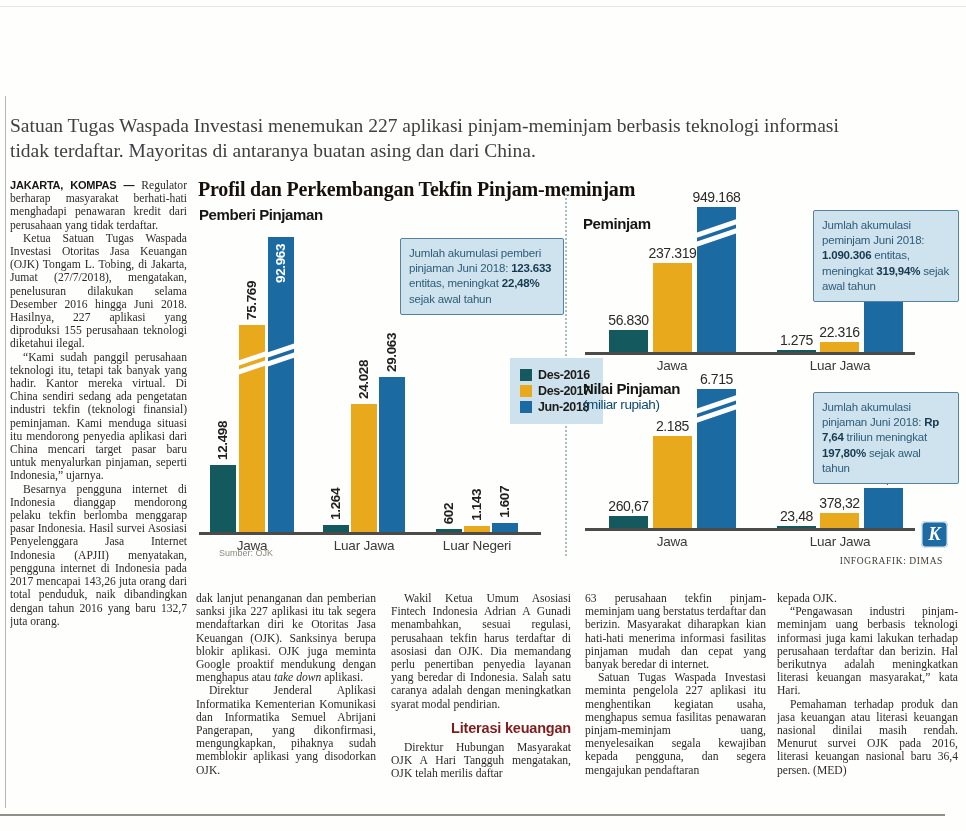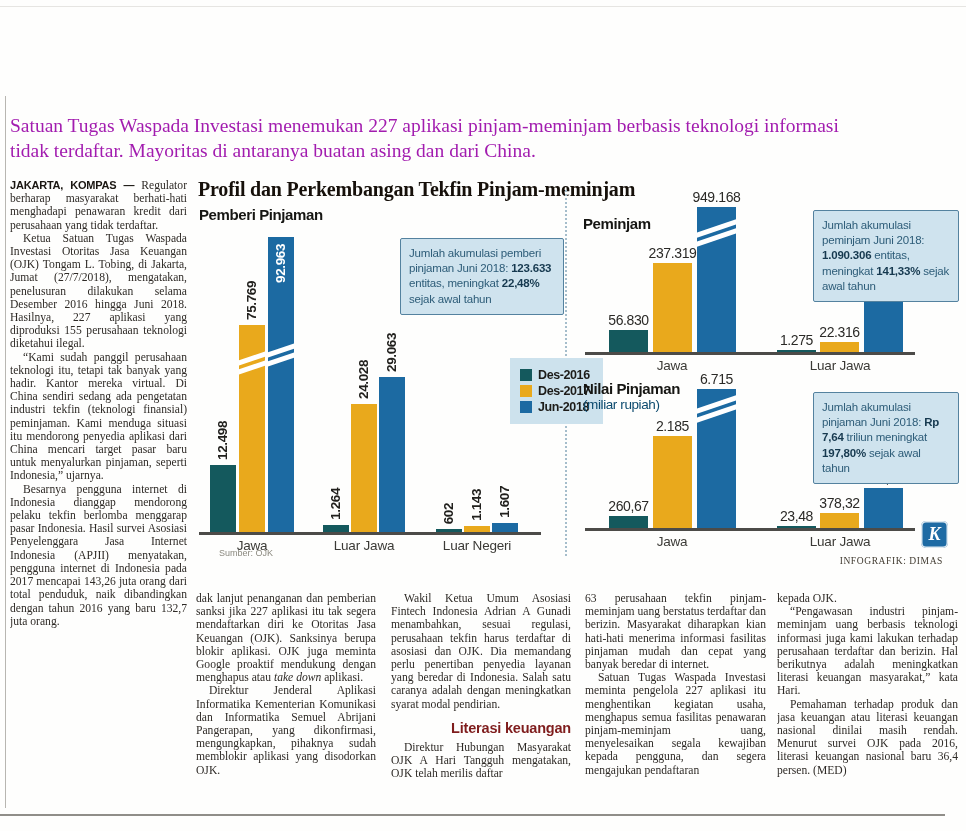--- a/index.html
+++ b/index.html
@@ -5,21 +5,21 @@
   html,body{margin:0;padding:0;background:#ffffff;}
   .page{position:relative;width:966px;height:831px;background:#fefefd;overflow:hidden;
         font-family:"Liberation Serif",serif;}
   .hairline{position:absolute;left:0;top:6px;width:966px;height:1px;background:#e6e5e2;}
   .left-edge{position:absolute;left:5px;top:96px;width:1px;height:712px;background:#b8b6b1;}
   .bottom-rule{position:absolute;left:0;top:814px;width:945px;height:2px;background:#908e89;}
 
   .headline{position:absolute;left:8px;top:22px;width:950px;margin:0;
     font:700 68px/1.05 "Liberation Serif",serif;color:#201711;letter-spacing:-1px;}
   .standfirst{position:absolute;left:10px;top:113px;width:860px;margin:0;
-    font:400 19.5px/1.3 "Liberation Serif",serif;color:#a21caf;}
+    font:400 19.5px/1.3 "Liberation Serif",serif;color:#404040;}
 
   
   .col{position:absolute;overflow:hidden;}
   #col1{left:10px;top:179px;width:177px;height:628px;}
   #col2{left:196px;top:592px;width:180px;height:216px;}
   #col3{left:391px;top:592px;width:180px;height:216px;}
   #col4{left:585px;top:592px;width:181px;height:216px;}
   #col5{left:777px;top:592px;width:181px;height:216px;}
   .col p{margin:0;text-align:justify;font:400 11.6px/13.2px "Liberation Serif",serif;
          color:#2e2a26;hyphens:auto;}
@@ -175,21 +175,21 @@
         <div class="brk" style="top: 16px;">
           <div class="stripe s1"></div>
           <div class="stripe s2"></div>
         </div>
       </div>
       <div class="hlabel" style="left: 521.5px; top: 7px;">949.168</div>
       <div class="bar" style="left: 669px; top: 117px; width: 39px; height: 53px; background: rgb(28, 106, 162);"></div>
       <div class="hlabel" style="left: 688.5px; top: 99px;">141.138</div>
       <div class="cat" style="left: 477px; top: 176px;">Jawa</div>
       <div class="cat" style="left: 645px; top: 176px;">Luar Jawa</div>
-      <div class="infobox" style="left: 618px; top: 28px; width: 128px;"><span>Jumlah akumulasi peminjam Juni 2018: </span><b>1.090.306</b><span> entitas, meningkat </span><b>141,33%</b><span> sejak awal tahun</span></div>
+      <div class="infobox" style="left: 618px; top: 28px; width: 128px;"><span>Jumlah akumulasi peminjam Juni 2018: </span><b>1.090.306</b><span> entitas, meningkat </span><b>319,94%</b><span> sejak awal tahun</span></div>
       <div class="ctitle" style="left: 388px; top: 198px;">Nilai Pinjaman</div>
       <div class="csub" style="left: 388px; top: 215px;">(miliar rupiah)</div>
       <div class="axis" style="left: 390px; top: 346px; width: 330px;"></div>
       <div class="bar" style="left: 414px; top: 334px; width: 39px; height: 12px; background: rgb(20, 89, 93);"></div>
       <div class="hlabel" style="left: 433.5px; top: 316px;">260,67</div>
       <div class="bar" style="left: 582px; top: 344px; width: 39px; height: 2px; background: rgb(20, 89, 93);"></div>
       <div class="hlabel" style="left: 601.5px; top: 326px;">23,48</div>
       <div class="bar" style="left: 458px; top: 254px; width: 39px; height: 92px; background: rgb(233, 169, 28);"></div>
       <div class="hlabel" style="left: 477.5px; top: 236px;">2.185</div>
       <div class="bar" style="left: 625px; top: 331px; width: 39px; height: 15px; background: rgb(233, 169, 28);"></div>

